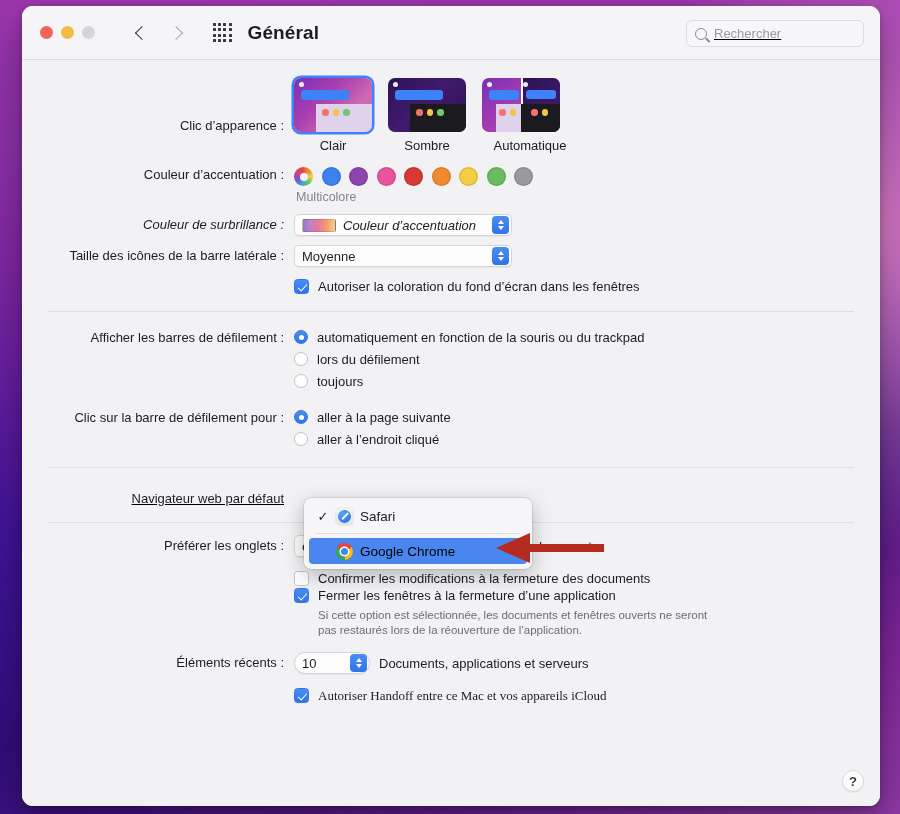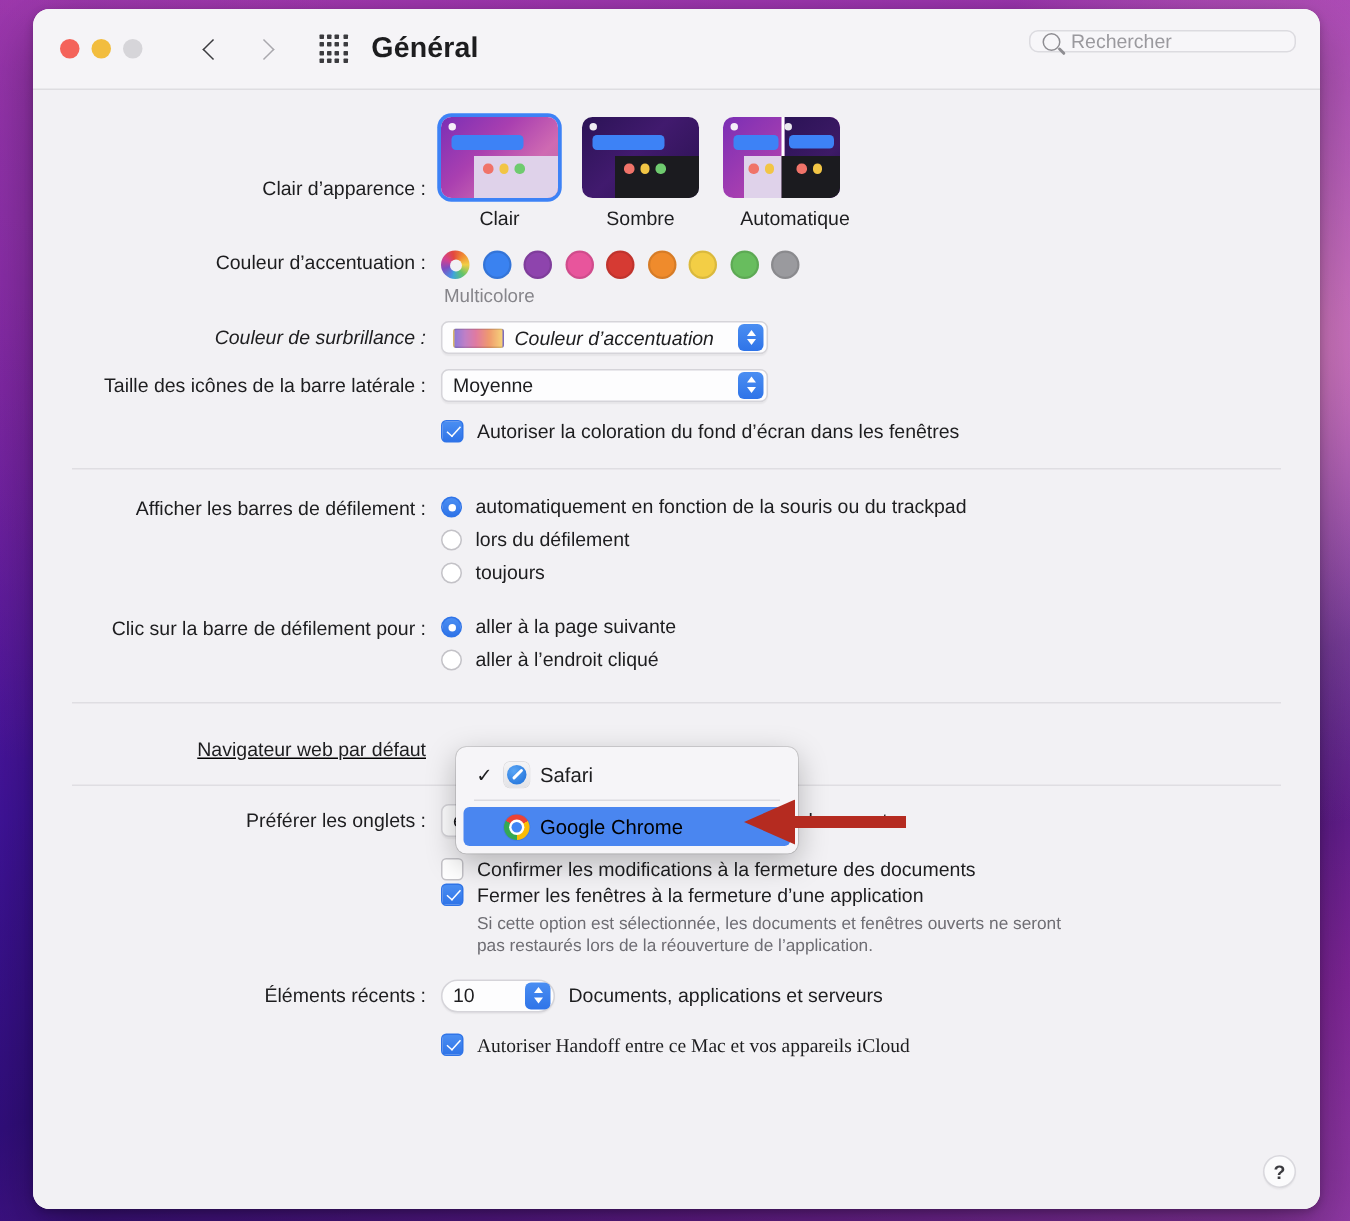--- a/index.html
+++ b/index.html
@@ -98,26 +98,27 @@
     margin-left: 16px;
     font-size: 19px;
     font-weight: 700;
     color: #1d1d1f;
     letter-spacing: .1px;
   }
 
   #searchbox {
     position: absolute;
     right: 16px; top: 14px;
-    width: 178px; height: 15px;
+    width: 178px; height: 27px;
     background: #f7f6f9;
     border: 1px solid #dcdbe0;
     border-radius: 6px;
     display:flex; align-items:center;
     padding: 0 8px;
+    text-decoration: underline;
   }
   #searchbox .mag {
     width: 12px; height: 12px;
     border: 1.6px solid #8e8d92;
     border-radius: 50%;
     position: relative;
     flex: 0 0 12px;
   }
   #searchbox .mag::after {
     content:"";
@@ -410,21 +411,21 @@
 
       <div id="searchbox">
         <span class="mag"></span>
         <span class="ph">Rechercher</span>
       </div>
     </div>
 
     <div id="content">
 
       <div class="row" id="appearance-row">
-        <div class="lbl" style="padding-top:40px;">Clair d’apparence :</div>
+        <div class="lbl" style="padding-top:40px;">Clic d’apparence :</div>
         <div class="ctl">
           <div class="thumbs">
 
             <div class="thumb-item">
               <div class="thumb sel" id="thumb-light">
                 <span class="tb-dot"></span>
                 <span class="tb-bar"></span>
                 <div class="tb-win">
                   <div class="dots3">
                       <i class="d-r"></i>

